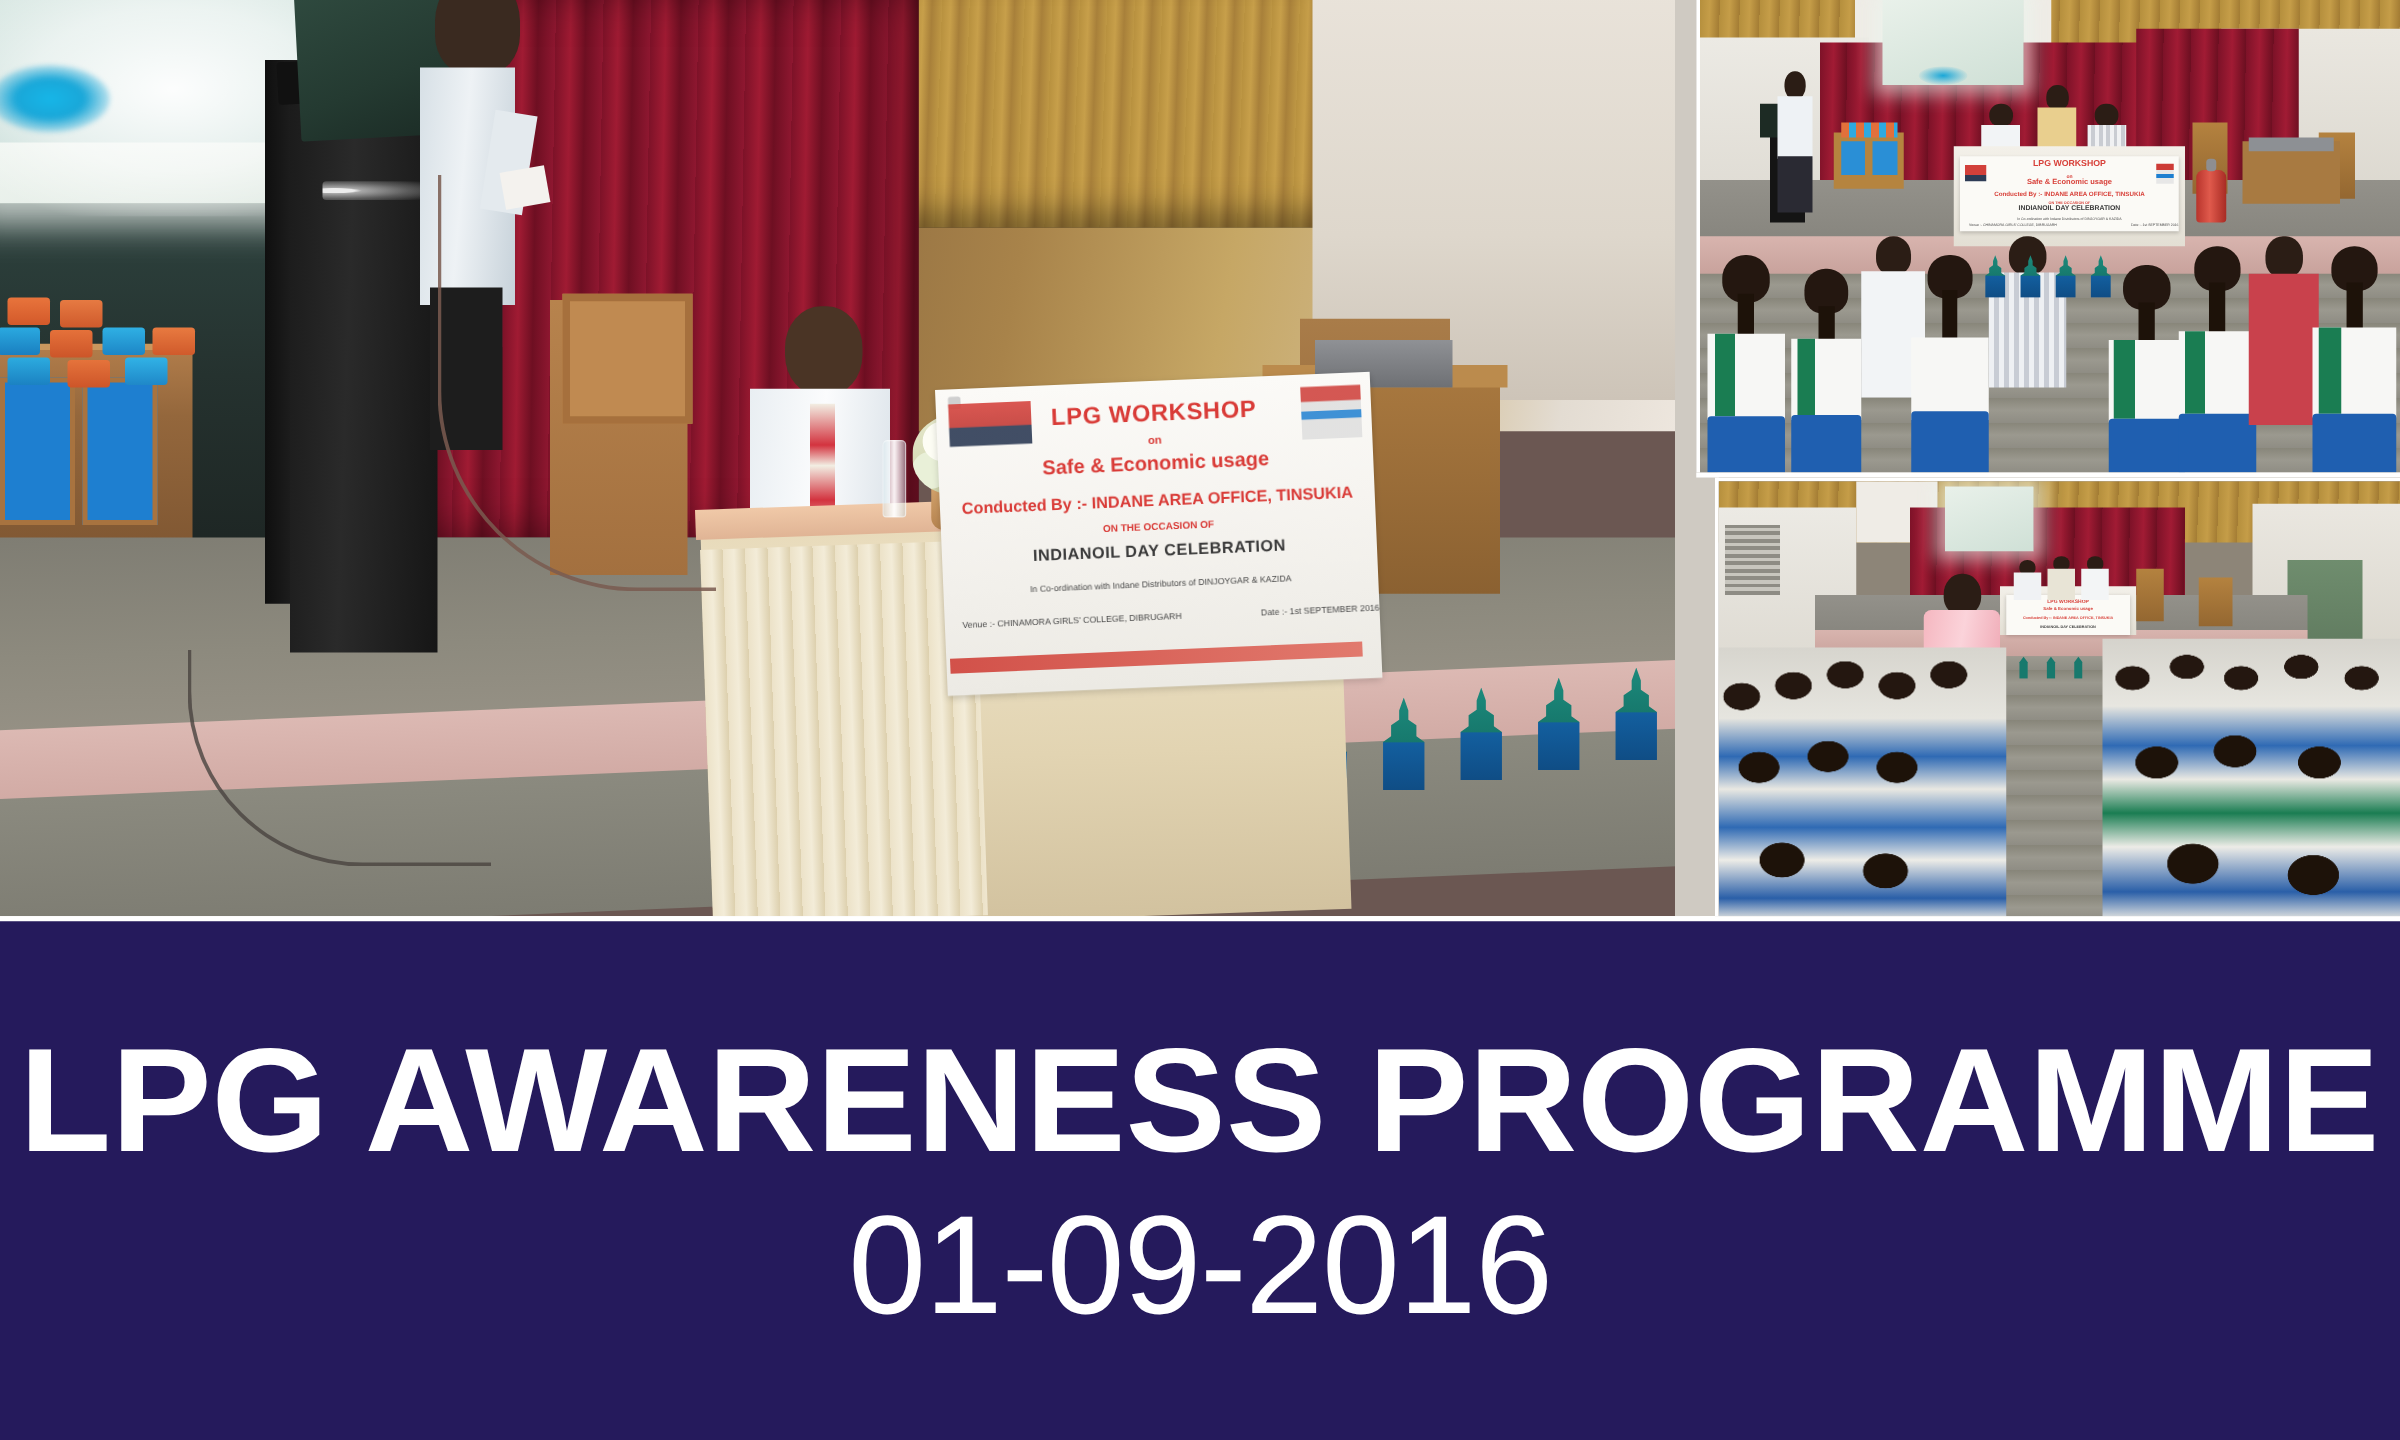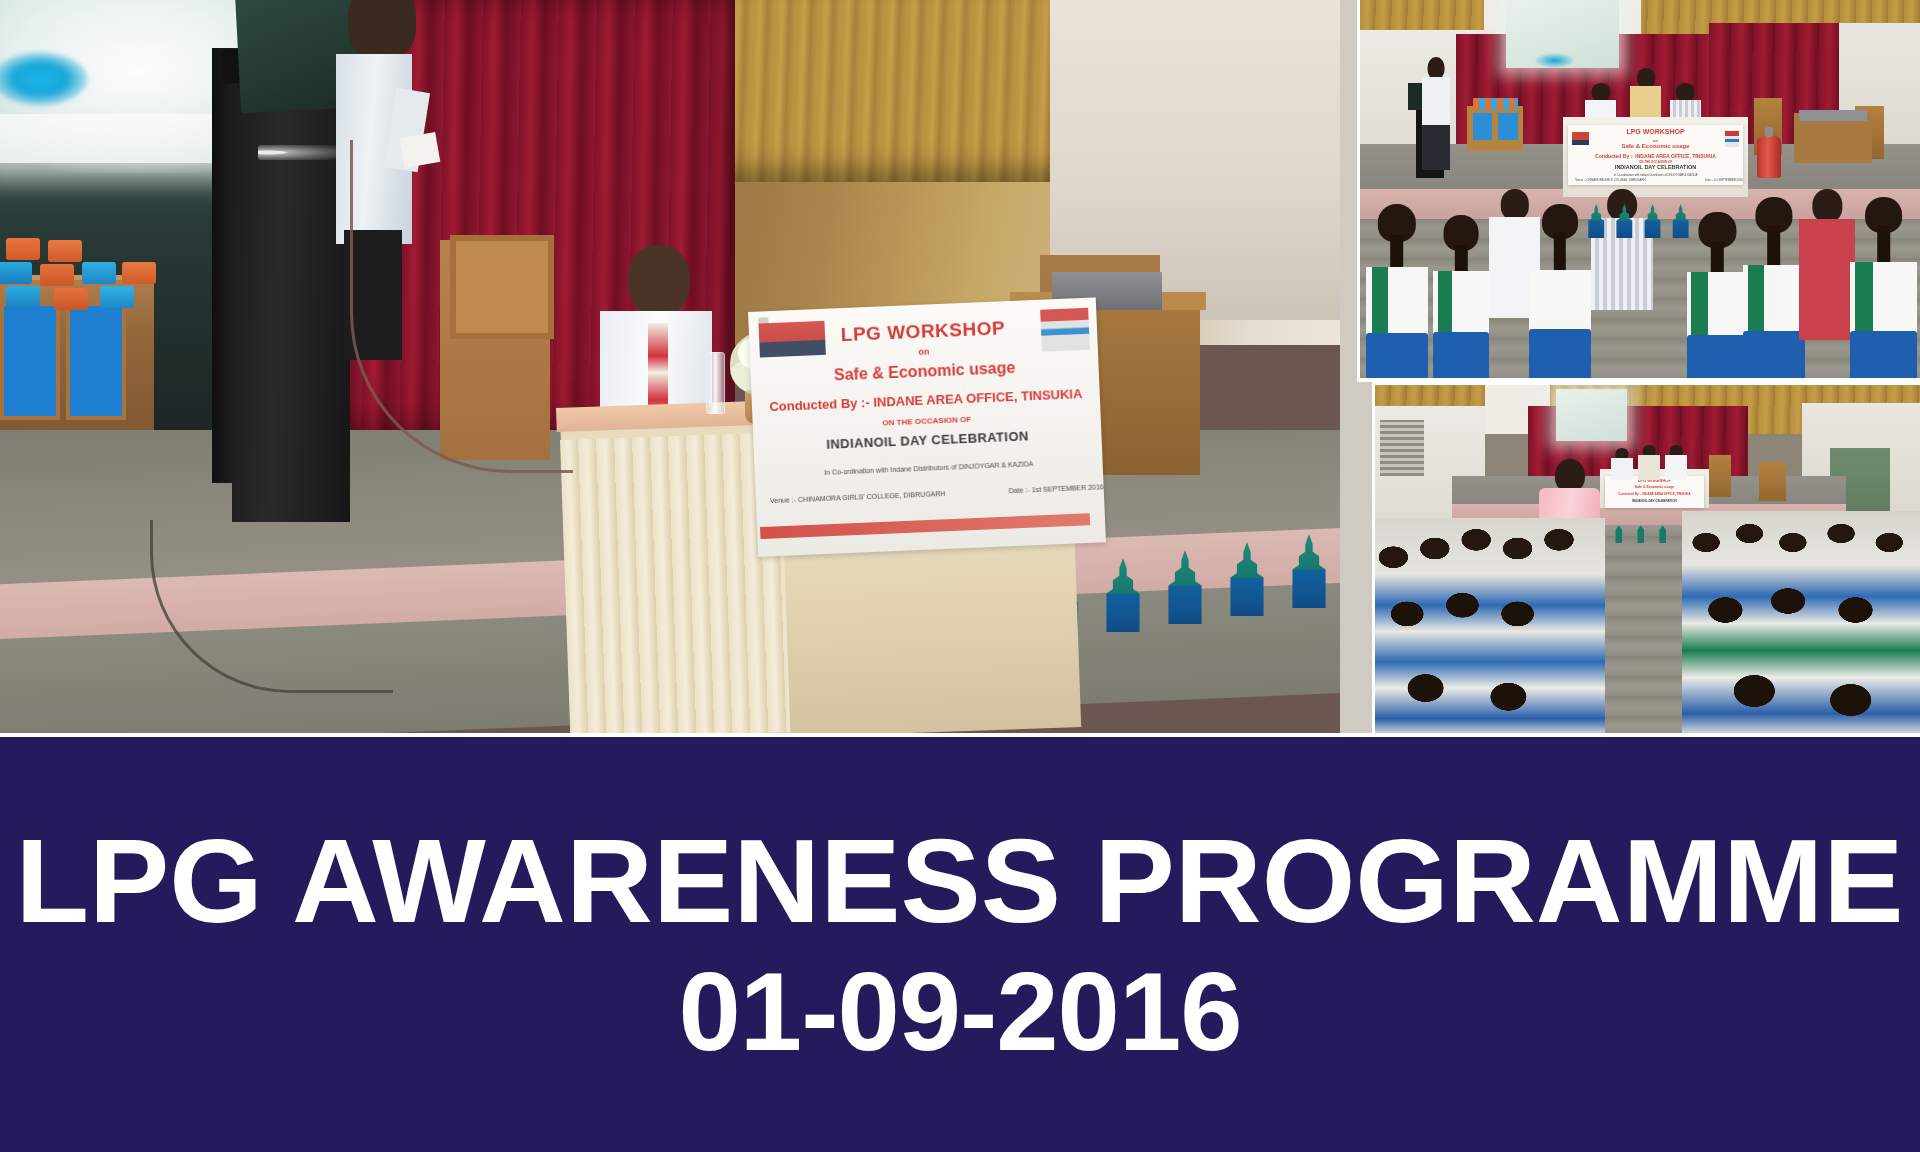--- a/index.html
+++ b/index.html
@@ -282,21 +282,21 @@
     font-size:118px;
     line-height:1.0;
     letter-spacing:0px;
     transform:scaleX(1.02);
     white-space:nowrap;
     text-align:center;
   }
   .title-date{
     color:#ffffff;
     font-family:"Liberation Sans","DejaVu Sans",sans-serif;
-    font-weight:bold;
+    font-weight:normal;
     font-size:112px;
     line-height:1.0;
     margin-top:16px;
     letter-spacing:-1px;
     white-space:nowrap;
     text-align:center;
   }
   .whiteline{position:absolute;left:0;top:733px;width:1920px;height:4px;background:#ffffff;}
 </style>
 </head>

